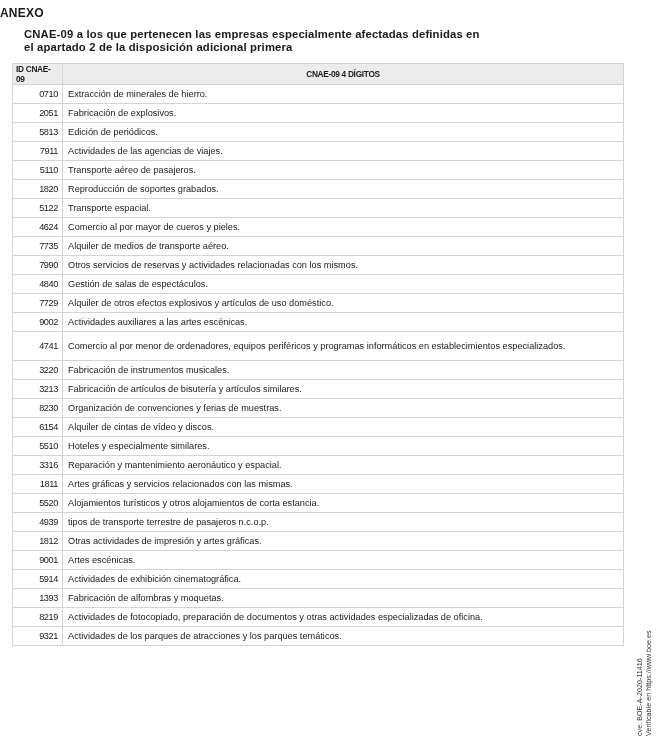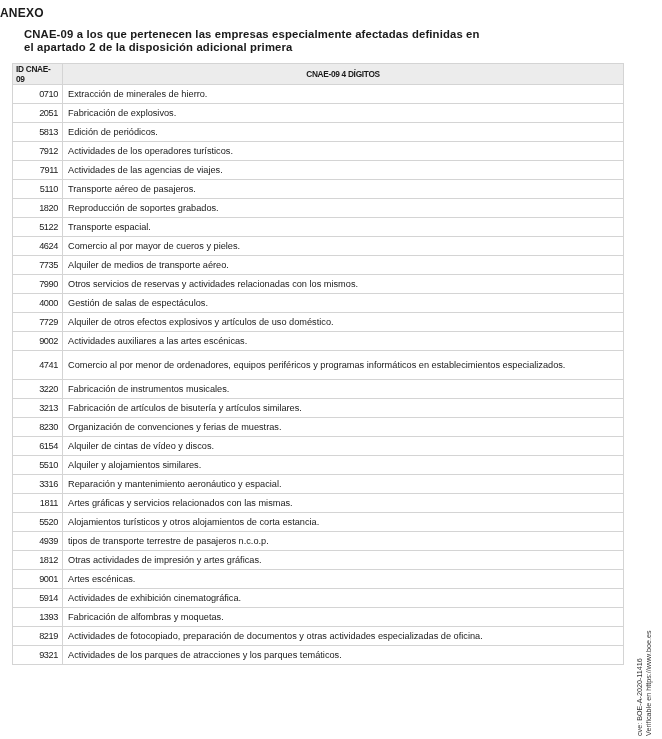--- a/index.html
+++ b/index.html
@@ -118,24 +118,20 @@
       </tr>
       <tr>
         <td class="id-cell">2051</td>
         <td class="desc-cell">Fabricación de explosivos.</td>
       </tr>
       <tr>
         <td class="id-cell">5813</td>
         <td class="desc-cell">Edición de periódicos.</td>
       </tr>
       <tr>
-        <td class="id-cell">7912</td>
-        <td class="desc-cell">Actividades de los operadores turísticos.</td>
-      </tr>
-      <tr>
         <td class="id-cell">7911</td>
         <td class="desc-cell">Actividades de las agencias de viajes.</td>
       </tr>
       <tr>
         <td class="id-cell">5110</td>
         <td class="desc-cell">Transporte aéreo de pasajeros.</td>
       </tr>
       <tr>
         <td class="id-cell">1820</td>
         <td class="desc-cell">Reproducción de soportes grabados.</td>
@@ -150,21 +146,21 @@
       </tr>
       <tr>
         <td class="id-cell">7735</td>
         <td class="desc-cell">Alquiler de medios de transporte aéreo.</td>
       </tr>
       <tr>
         <td class="id-cell">7990</td>
         <td class="desc-cell">Otros servicios de reservas y actividades relacionadas con los mismos.</td>
       </tr>
       <tr>
-        <td class="id-cell">4000</td>
+        <td class="id-cell">4840</td>
         <td class="desc-cell">Gestión de salas de espectáculos.</td>
       </tr>
       <tr>
         <td class="id-cell">7729</td>
         <td class="desc-cell">Alquiler de otros efectos explosivos y artículos de uso doméstico.</td>
       </tr>
       <tr>
         <td class="id-cell">9002</td>
         <td class="desc-cell">Actividades auxiliares a las artes escénicas.</td>
       </tr>
@@ -183,21 +179,21 @@
       <tr>
         <td class="id-cell">8230</td>
         <td class="desc-cell">Organización de convenciones y ferias de muestras.</td>
       </tr>
       <tr>
         <td class="id-cell">6154</td>
         <td class="desc-cell">Alquiler de cintas de vídeo y discos.</td>
       </tr>
       <tr>
         <td class="id-cell">5510</td>
-        <td class="desc-cell">Alquiler y alojamientos similares.</td>
+        <td class="desc-cell">Hoteles y especialmente similares.</td>
       </tr>
       <tr>
         <td class="id-cell">3316</td>
         <td class="desc-cell">Reparación y mantenimiento aeronáutico y espacial.</td>
       </tr>
       <tr>
         <td class="id-cell">1811</td>
         <td class="desc-cell">Artes gráficas y servicios relacionados con las mismas.</td>
       </tr>
       <tr>

